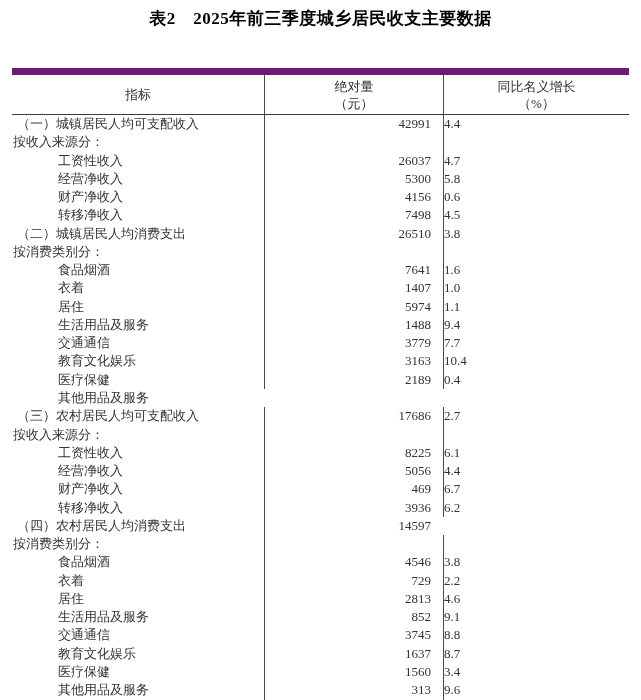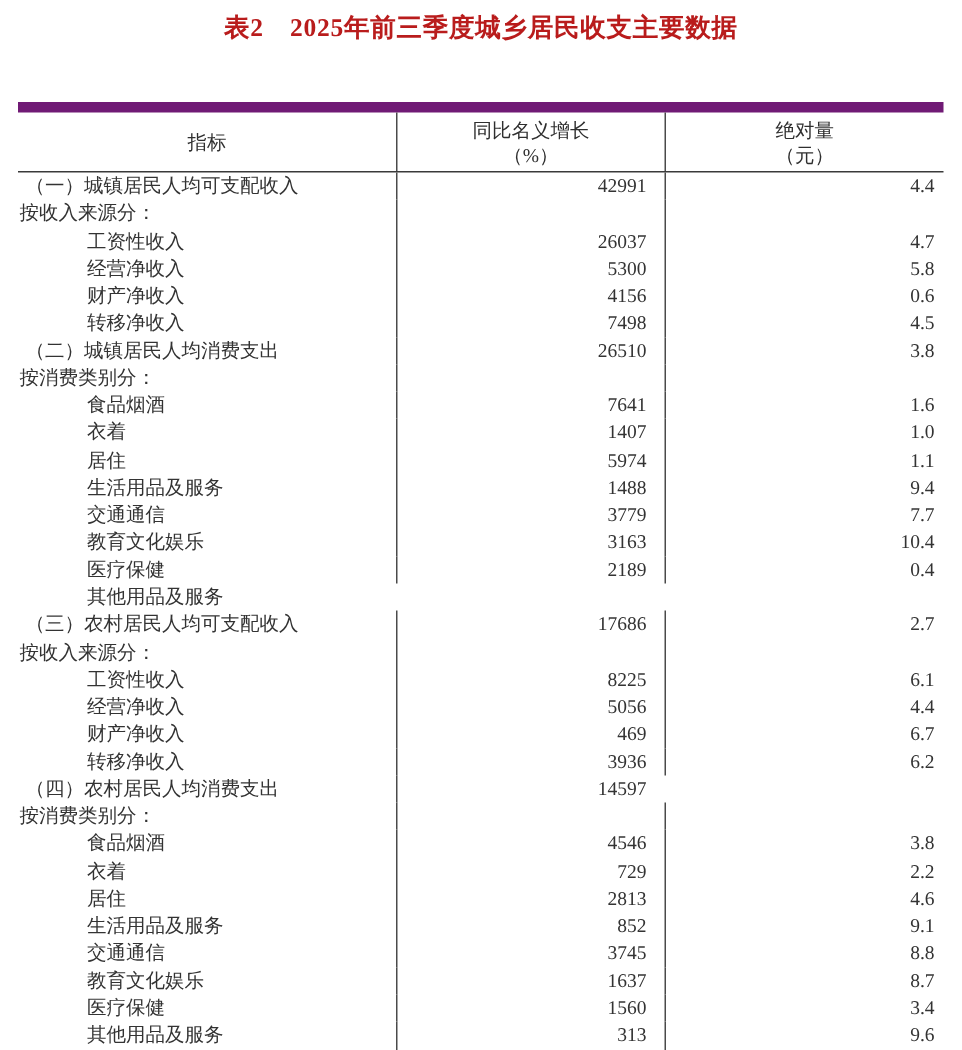--- a/index.html
+++ b/index.html
@@ -9,21 +9,21 @@
     font-family: "Liberation Serif", "DejaVu Serif", serif;
     overflow: hidden;
   }
   .page { width: 641px; height: 700px; position: relative; }
 
   .title {
     margin-top: 7px;
     text-align: center;
     font-size: 17px;
     font-weight: bold;
-    color: #b91c1c;
+    color: #000000;
     line-height: 24px;
     letter-spacing: 0.5px;
   }
 
   .table {
     position: absolute;
     left: 12px; top: 61px;
     width: 617px;
     border-top: 7px solid #701a75;
     border-bottom: 3px solid #141414;
@@ -55,46 +55,46 @@
   }
   .td {
     font-size: 13px;
     line-height: 18.28px;
     white-space: nowrap;
     overflow: hidden;
     color: #333333;
   }
   .td.col-label { text-align: left; }
   .td.col-val   { text-align: right; padding-right: 12px; }
-  .td.col-growth{ text-align: right; padding-right: 6px; }
+  .td.col-growth{ padding-right: 6px; }
 
   .tr.row-group .col-label { padding-left: 5px; }
   .tr.row-note  .col-label { padding-left: 1px; }
   .tr.row-item  .col-label { padding-left: 46px; }
 </style>
 </head>
 <body>
 
 <div class="page">
 
   <h1 class="title">表2　2025年前三季度城乡居民收支主要数据</h1>
 
   <div class="table">
 
     <div class="thead">
       <div class="th col-label">
         <div>指标</div>
       </div>
+      <div class="th col-val v-line">
+        <div>绝对量</div>
+        <div>（元）</div>
+      </div>
       <div class="th col-growth v-line">
         <div>同比名义增长</div>
         <div>（%）</div>
-      </div>
-      <div class="th col-val v-line">
-        <div>绝对量</div>
-        <div>（元）</div>
       </div>
     </div>
 
     <div class="tbody">
       <div class="tr row-group">
           <div class="td col-label">（一）城镇居民人均可支配收入</div>
           <div class="td col-val v-line">42991</div>
           <div class="td col-growth v-line">4.4</div>
         </div>
         <div class="tr row-note">

